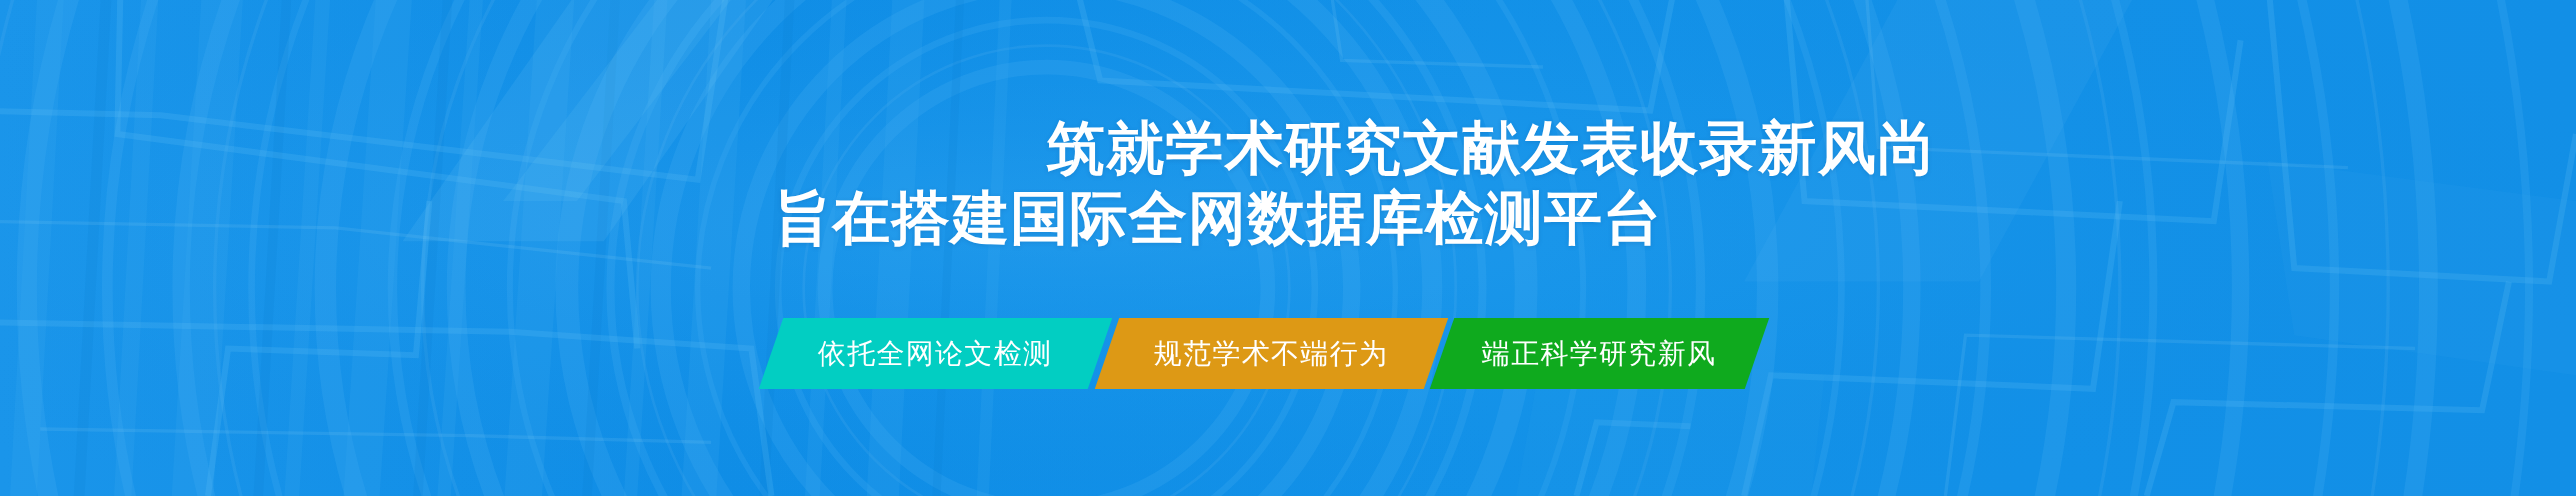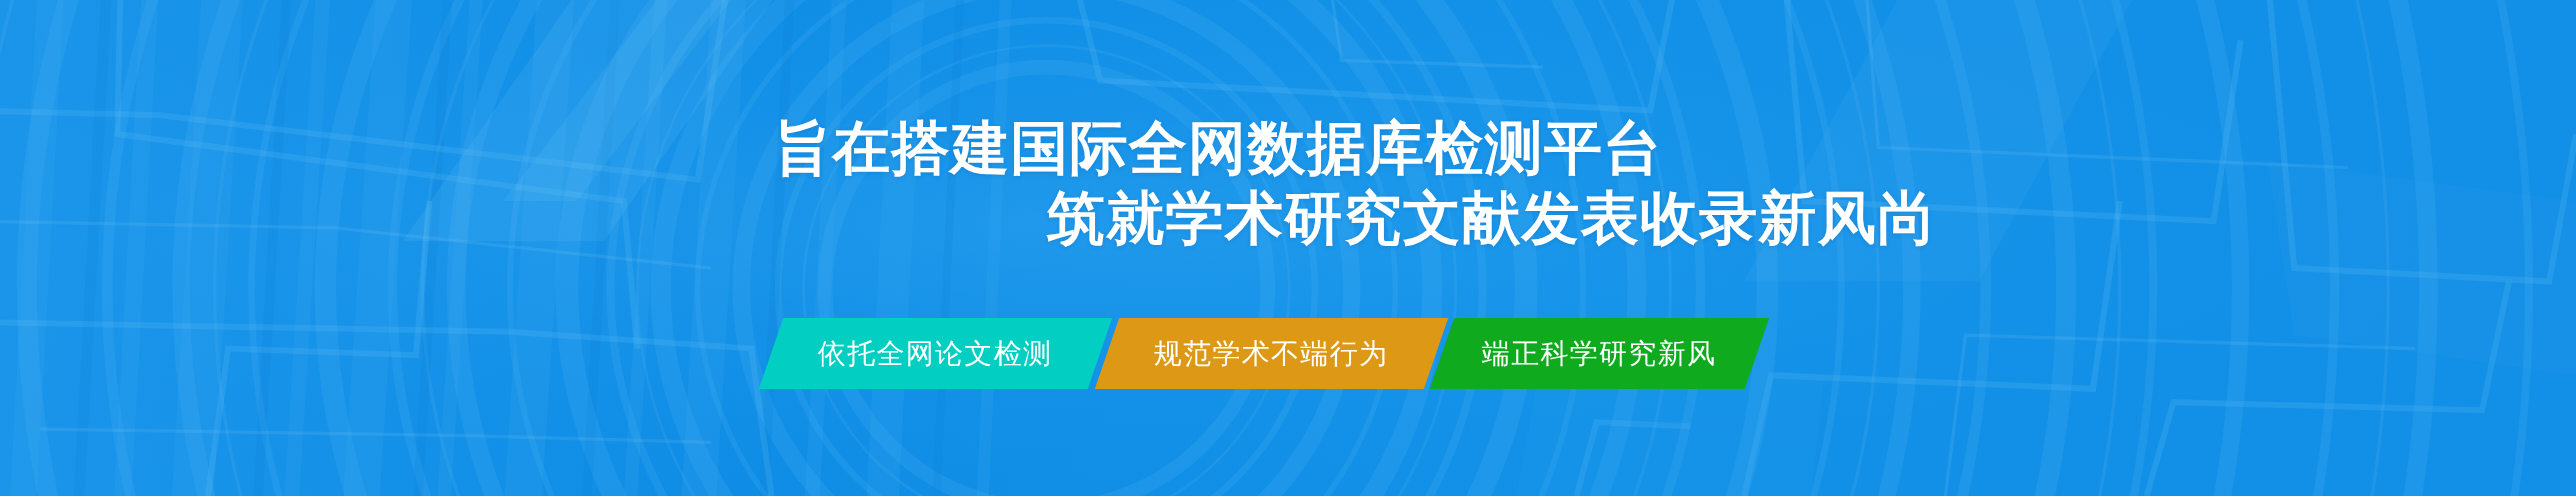--- a/index.html
+++ b/index.html
@@ -189,22 +189,22 @@
     <g clip-path="url(#frame)">
       <polygon points="880,-40 1180,-40 900,360 600,360" fill="#6ec6f7" fill-opacity="0.14"></polygon>
       <polygon points="1010,-40 1120,-40 860,300 750,300" fill="#8ad5fa" fill-opacity="0.10"></polygon>
       <polygon points="2850,-40 3200,-40 2950,420 2600,420" fill="#5ebdf5" fill-opacity="0.10"></polygon>
       <polygon points="3380,240 3840,300 3840,560 3420,500" fill="#4fb4f4" fill-opacity="0.08"></polygon>
       <polygon points="2300,520 2720,560 2700,740 2260,740" fill="#2fa6f0" fill-opacity="0.10"></polygon>
     </g>
   </svg>
 
   <div class="headline">
+    <div class="headline-line line-2">筑就学术研究文献发表收录新风尚</div>
     <div class="headline-line line-1">旨在搭建国际全网数据库检测平台</div>
-    <div class="headline-line line-2">筑就学术研究文献发表收录新风尚</div>
   </div>
 
   <div class="tabs">
 
     <div class="tab tab-a" style="background:#02cec2">
       <span class="tab-label">依托全网论文检测</span>
     </div>
 
     <div class="tab tab-b" style="background:#dd9915">
       <span class="tab-label">规范学术不端行为</span>

